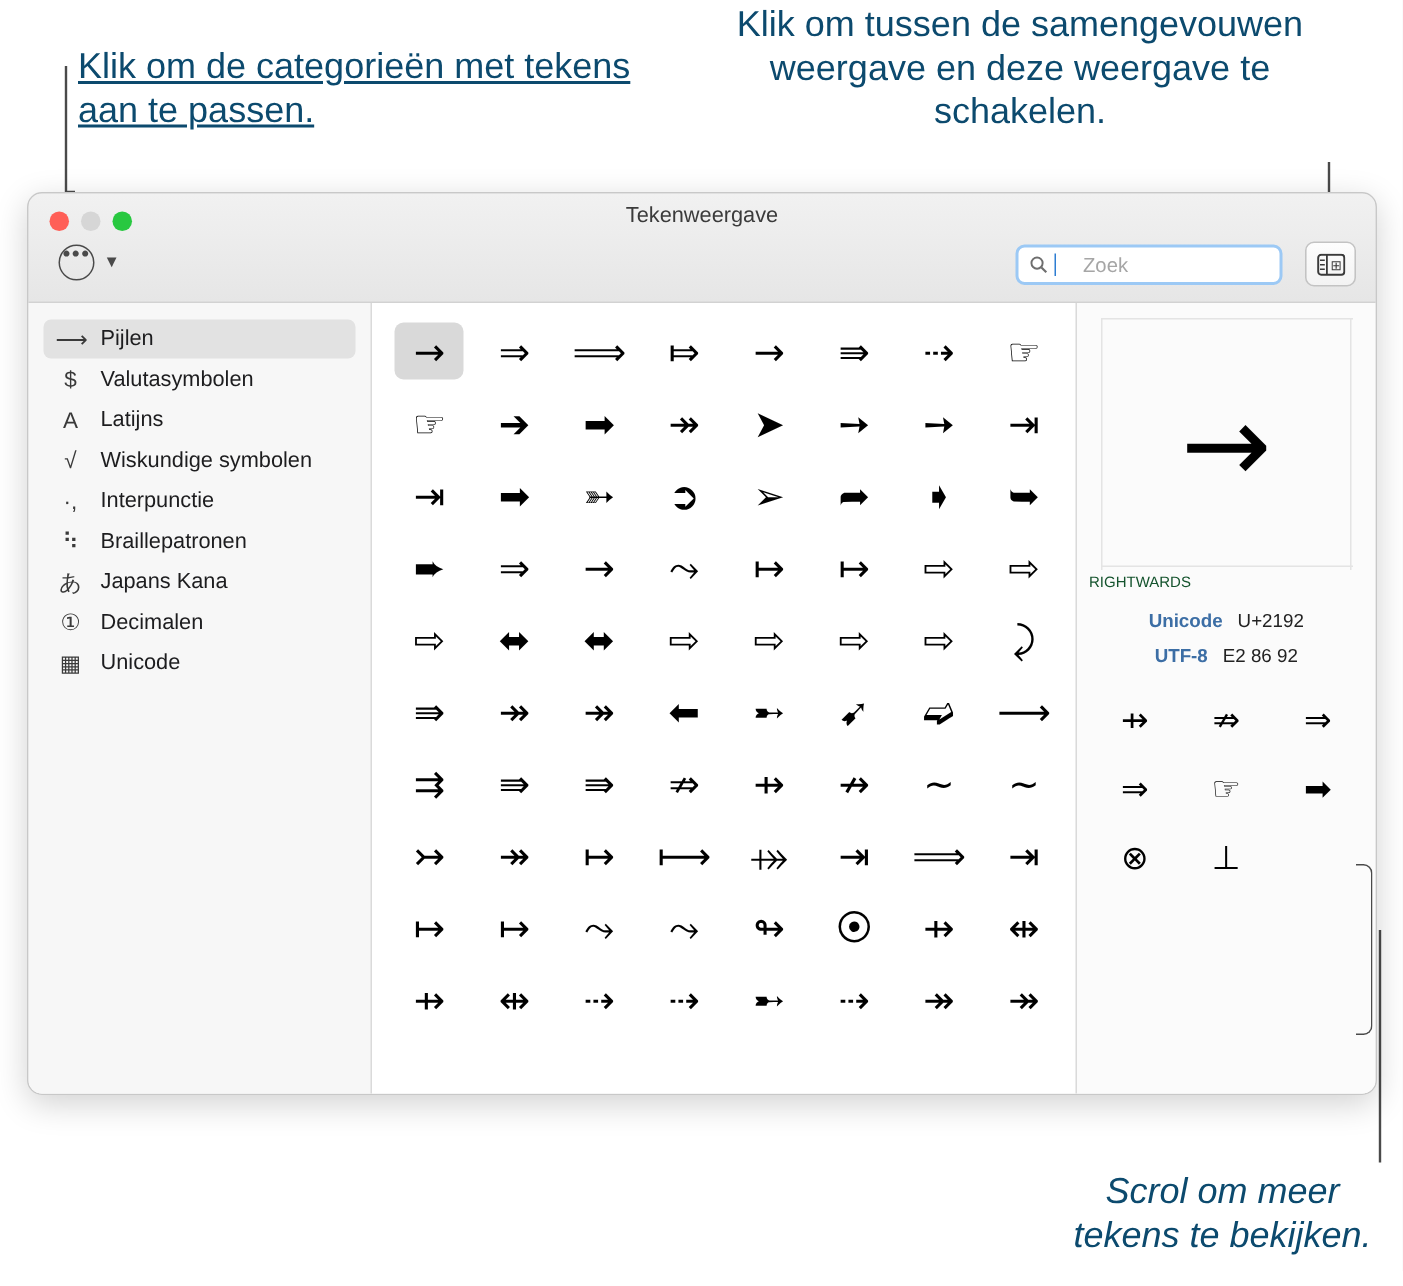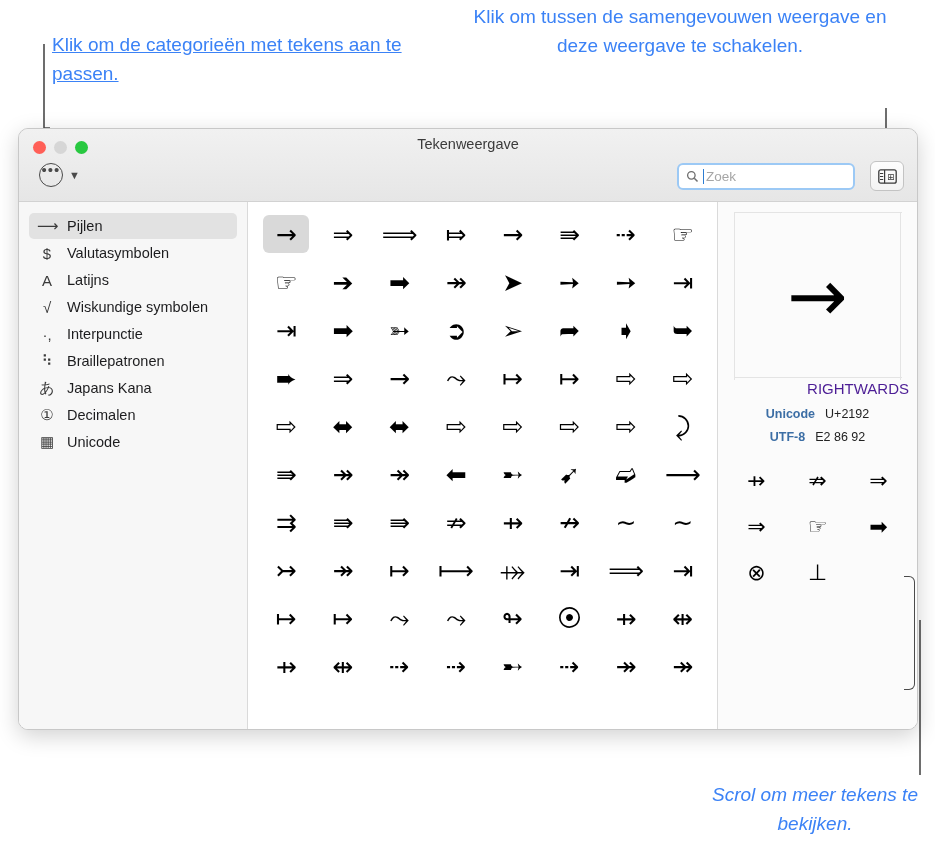--- a/index.html
+++ b/index.html
@@ -14,22 +14,22 @@
 
   #root {
     position: relative;
     width: 935px;
     height: 857px;
   }
 
   
   .callout {
     position: absolute;
-    color: #3b82f6;
-    font-size: 19px;
+    color: #0c4a6e;
+    font-size: 24px;
     line-height: 29px;
     font-family: "Liberation Sans", sans-serif;
   }
   .callout-left {
     left: 52px;
     top: 30px;
     width: 370px;
     text-decoration: underline;
   }
   .callout-topright {
@@ -148,21 +148,21 @@
   }
   .search-icon {
     width: 13px;
     height: 13px;
     flex: none;
   }
   .search-text {
     font-size: 13.5px;
     color: #a6a6a6;
     border-left: 1px solid #2d7dd2;
-    padding-left: 2px;
+    padding-left: 18px;
     margin-left: -1px;
   }
 
   .toggle-btn {
     position: absolute;
     right: 13px;
     top: 32px;
     width: 34px;
     height: 30px;
     background: linear-gradient(#fdfdfd, #f3f3f3);
@@ -263,23 +263,23 @@
     font-size: 72px;
     font-family: "DejaVu Sans", sans-serif;
     color: #000;
     position: relative;
   }
   .preview .gridline {
     position: absolute;
     background: #e4e4e4;
   }
   .char-name {
-    text-align: right;
-    font-size: 15px;
-    color: #4c1d95;
+    text-align: left;
+    font-size: 10px;
+    color: #14532d;
     line-height: 18px;
     margin-top: -4px;
   }
   .kv {
     display: flex;
     justify-content: center;
     gap: 10px;
     font-size: 12.5px;
     margin-top: 9px;
   }

